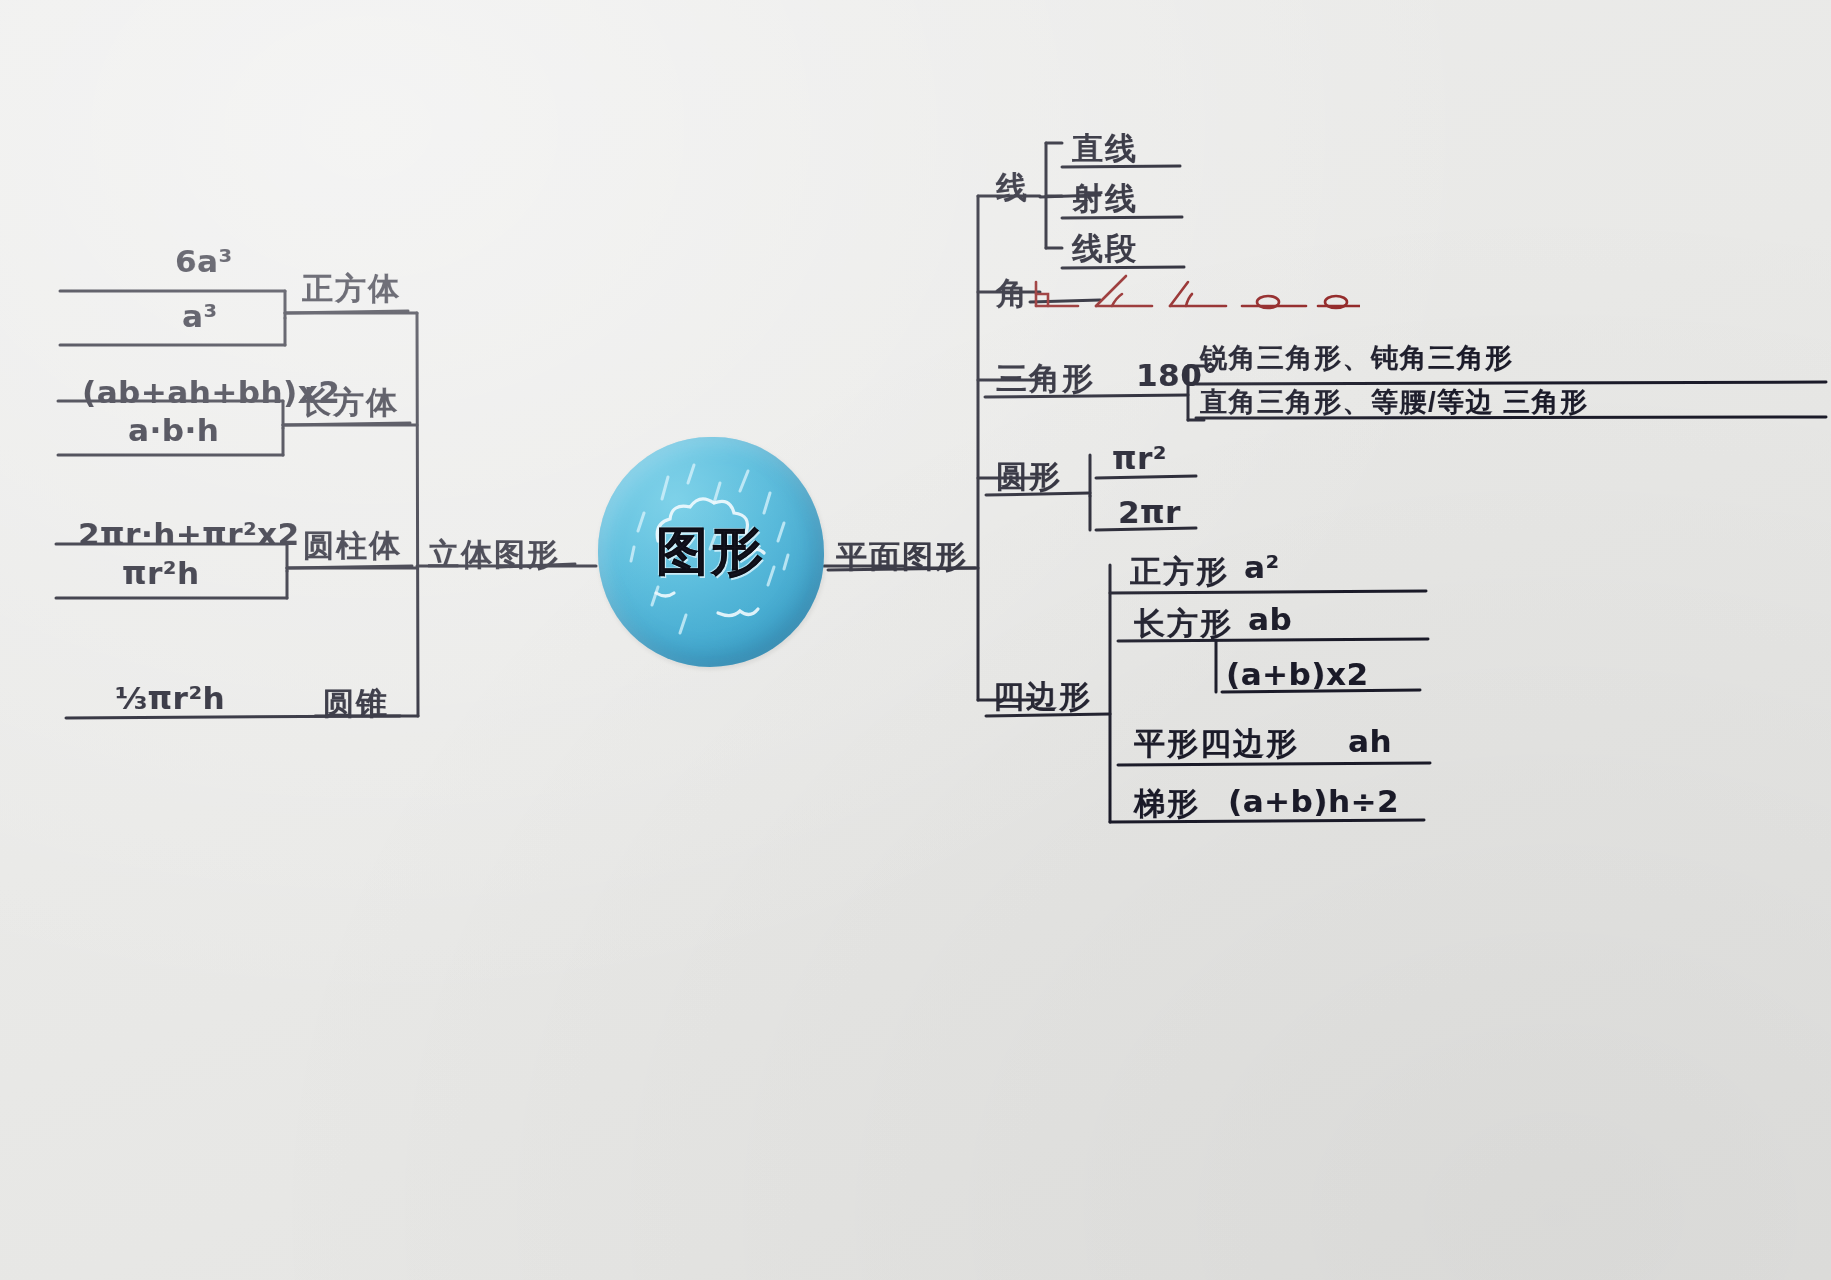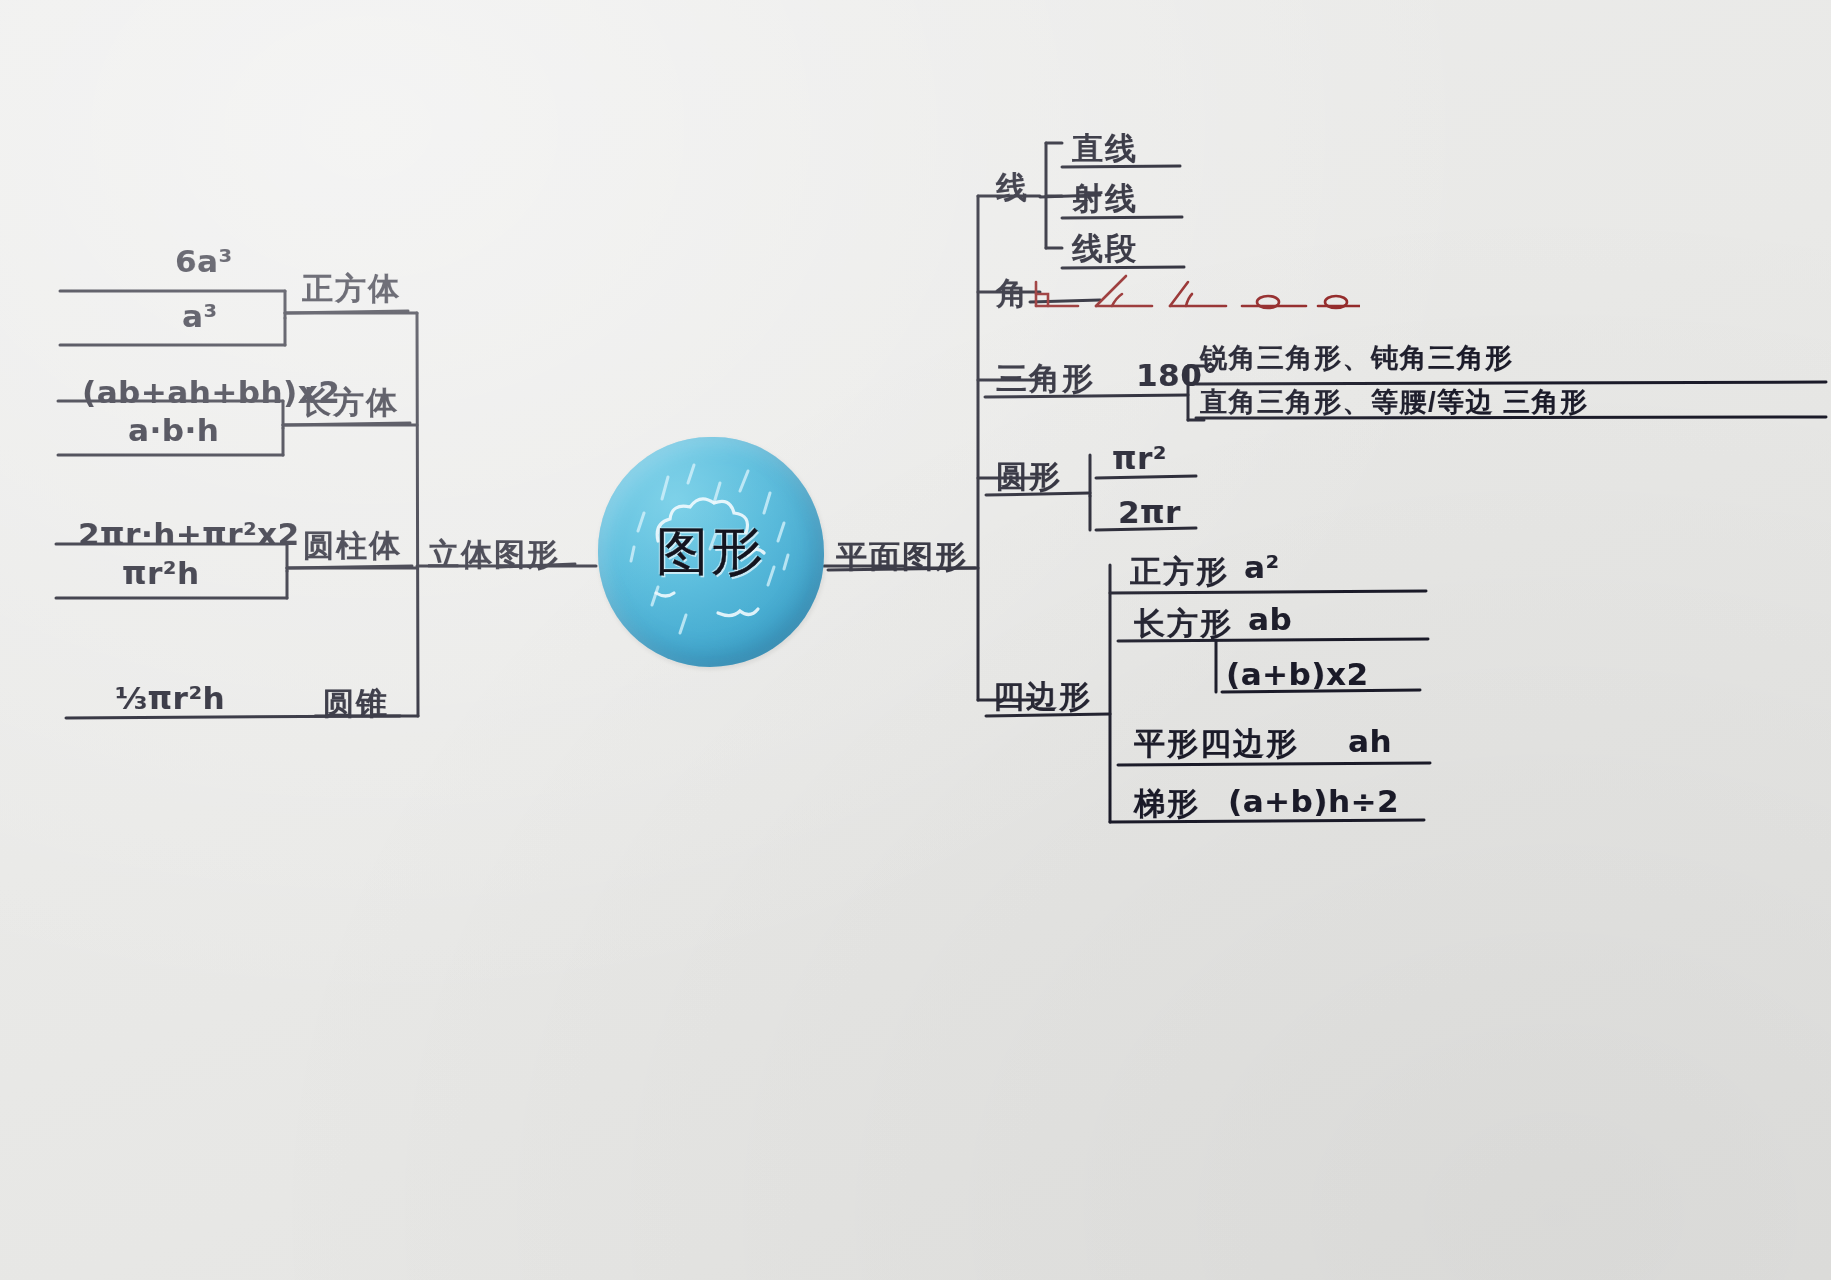--- a/index.html
+++ b/index.html
@@ -79,21 +79,21 @@
     position: absolute;
     left: 0; top: 0;
     width: 100%;
     height: 100%;
     pointer-events: none;
   }
   #center-label {
     position: relative;
     z-index: 3;
     font-size: 52px;
-    font-weight: 400;
+    font-weight: 700;
     color: #14141f;
     letter-spacing: 3px;
     font-family: "Liberation Sans", sans-serif;
     -webkit-text-stroke: 0.4px #0d0d16;
     text-shadow: 1.5px 1.5px 0 rgba(235,250,255,0.75),
                  -1.2px -1.2px 0 rgba(235,250,255,0.55);
   }
   .angle-art { position:absolute; }
 </style>
 </head>

